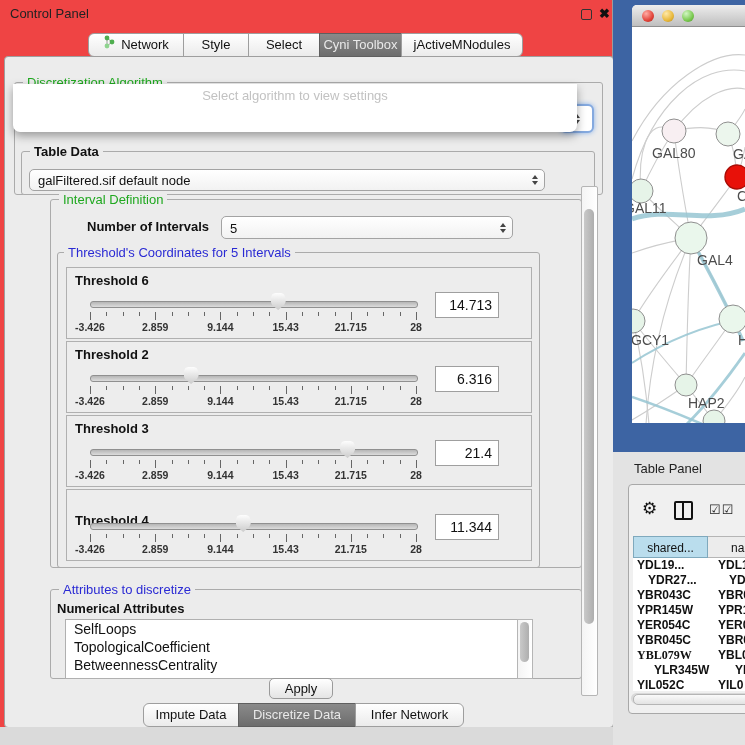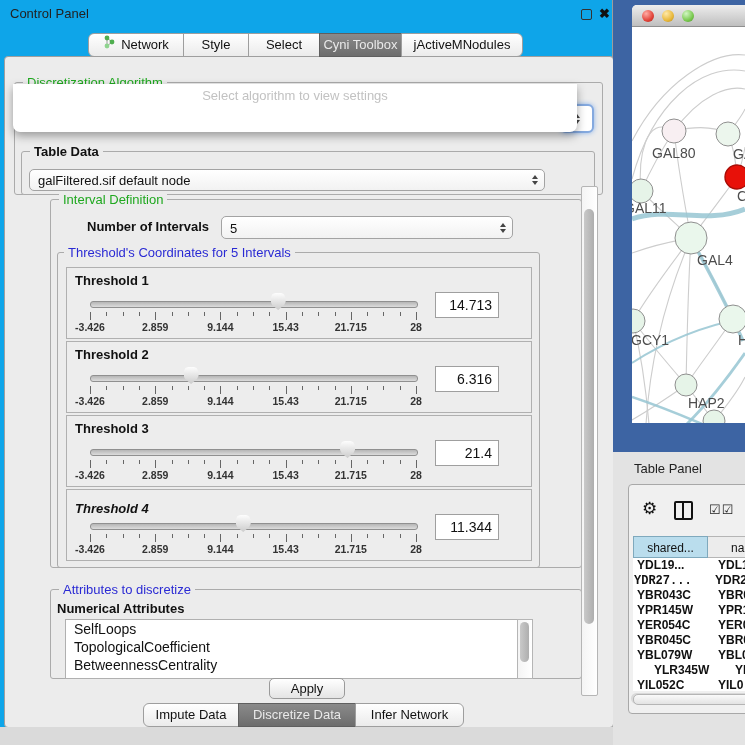--- a/index.html
+++ b/index.html
@@ -81,21 +81,21 @@
   .tprow span{display:inline-block;}
   .hsb-track{position:absolute;left:2px;top:208px;width:146px;height:11px;background:#d9d9d9;border-radius:6px;}
   .hsb-thumb{position:absolute;left:2px;top:1px;width:118px;height:9px;background:linear-gradient(#fafafa,#e3e3e3);
              border:0.5px solid #b5b5b5;border-radius:5px;}
 </style>
 </head>
 <body>
 
 <div id="root">
 
-  <div class="abs" style="left:0;top:0;width:613px;height:745px;background:#0ea5e9;border-right:1px solid #9c9c9c;box-sizing:border-box;">
+  <div class="abs" style="left:0;top:0;width:613px;height:745px;background:#ef4444;border-right:1px solid #9c9c9c;box-sizing:border-box;">
     <div class="cp-title">Control Panel</div>
     <span class="float-ic"></span>
     <span class="close-ic">✖</span>
 
     <div class="inner-panel"></div>
     <div class="below-strip"></div>
 
     <div id="topTabs" class="tabbar" style="left:88px;top:33px;">
         <div class="tab" style="width: 96px;">
           <span><svg width="13" height="14" viewBox="0 0 13 14">
@@ -145,21 +145,21 @@
         <span class="combo-arrows">
             <i class="au"></i>
             <i class="ad"></i>
           </span>
       </div>
 
       <div class="group" style="left:6px;top:52px;width:481px;height:314px;">
         <span class="gtitle blue" style="left:6px;background:#ececec;">Threshold's Coordinates for 5 Intervals</span>
         <div id="sliders">
             <div class="sbox" style="top: 14px;">
-              <div class="lbl-bold" style="left: 8px; top: 5px;">Threshold 1</div>
+              <div class="lbl-bold" style="left: 8px; top: 5px;">Threshold 6</div>
               <div class="strack"></div>
               <div class="sthumb" style="left: 203.666px;"></div>
               <div class="ticks">
                 <span class="tick" style="left: 0px; height: 8px;"></span>
                 <span class="tick" style="left: 16.3px; height: 4px;"></span>
                 <span class="tick" style="left: 32.6px; height: 4px;"></span>
                 <span class="tick" style="left: 48.9px; height: 4px;"></span>
                 <span class="tick" style="left: 65.2px; height: 8px;"></span>
                 <span class="tick" style="left: 81.5px; height: 4px;"></span>
                 <span class="tick" style="left: 97.8px; height: 4px;"></span>
@@ -250,21 +250,21 @@
               </div>
               <span class="tlab" style="left: 23px;">-3.426</span>
               <span class="tlab" style="left: 88.2px;">2.859</span>
               <span class="tlab" style="left: 153.4px;">9.144</span>
               <span class="tlab" style="left: 218.6px;">15.43</span>
               <span class="tlab" style="left: 283.8px;">21.715</span>
               <span class="tlab" style="left: 349px;">28</span>
               <div class="valbox">21.4</div>
             </div>
             <div class="sbox" style="top: 236px;">
-              <div class="lbl-bold" style="left: 8px; top: 11px; font-style: italic;">Threshold 4</div>
+              <div class="lbl-bold" style="left: 8px; top: 23px;">Threshold 4</div>
               <div class="strack"></div>
               <div class="sthumb" style="left: 168.718px;"></div>
               <div class="ticks">
                 <span class="tick" style="left: 0px; height: 8px;"></span>
                 <span class="tick" style="left: 16.3px; height: 4px;"></span>
                 <span class="tick" style="left: 32.6px; height: 4px;"></span>
                 <span class="tick" style="left: 48.9px; height: 4px;"></span>
                 <span class="tick" style="left: 65.2px; height: 8px;"></span>
                 <span class="tick" style="left: 81.5px; height: 4px;"></span>
                 <span class="tick" style="left: 97.8px; height: 4px;"></span>
@@ -305,21 +305,21 @@
         </div>
       <div class="vsb-track" style="left:466px;top:29px;width:14px;height:58px;">
         <div class="vsb-thumb" style="left:2px;top:2px;width:9px;height:40px;"></div>
       </div>
     </div>
 
     <div class="vsb-track" style="left:581px;top:186px;width:15px;height:508px;border-radius:2px;">
       <div class="vsb-thumb" style="left:2px;top:22px;width:10px;height:415px;"></div>
     </div>
 
-    <div class="button" style="left:269px;top:678px;width:76px;height:21px;">Apply</div>
+    <div class="button" style="left:269px;top:678px;width:64px;height:21px;">Apply</div>
 
     <div id="bottomTabs" class="tabbar" style="left:143px;top:703px;height:21px;">
         <div class="tab" style="width: 96px;">
           <span>Impute Data</span>
         </div>
         <div class="tab sel" style="width: 118px;">
           <span>Discretize Data</span>
         </div>
         <div class="tab" style="width: 109px;">
           <span>Infer Network</span>
@@ -396,26 +396,26 @@
   <div class="table-area">
     <div class="tp-title">Table Panel</div>
     <div class="tp-box">
       <span class="gear">⚙</span>
       <span class="colicon"></span>
       <span class="checks">☑☑</span>
       <div class="th-cell" style="left:4px;width:75px;background:#badded;border:1px solid #7fa9bd;text-align:center;">shared...</div>
       <div class="th-cell" style="left:79px;width:120px;background:#ececec;border:1px solid #b5b5b5;border-left:none;text-indent:23px;">na</div>
       <div id="tpRows" style="position:absolute;left:4px;top:73px;width:196px;height:133px;background:#fff;overflow:hidden;">
           <div class="tprow"><span style="width: 71px; padding-left: 4px;">YDL19...</span><span style="padding-left: 10px;">YDL1</span></div>
-          <div class="tprow"><span style="width: 71px; padding-left: 1px; font-family: Liberation Mono, monospace;">YDR27...</span><span style="padding-left: 10px;">YDR2</span></div>
+          <div class="tprow"><span style="width: 71px; padding-left: 15px;">YDR27...</span><span style="padding-left: 10px;">YDR2</span></div>
           <div class="tprow"><span style="width: 71px; padding-left: 4px;">YBR043C</span><span style="padding-left: 10px;">YBR0</span></div>
           <div class="tprow"><span style="width: 71px; padding-left: 4px;">YPR145W</span><span style="padding-left: 10px;">YPR1</span></div>
           <div class="tprow"><span style="width: 71px; padding-left: 4px;">YER054C</span><span style="padding-left: 10px;">YER0</span></div>
           <div class="tprow"><span style="width: 71px; padding-left: 4px;">YBR045C</span><span style="padding-left: 10px;">YBR0</span></div>
-          <div class="tprow"><span style="width: 71px; padding-left: 4px;">YBL079W</span><span style="padding-left: 10px;">YBL0</span></div>
+          <div class="tprow"><span style="width: 71px; padding-left: 4px; font-family: Liberation Serif, serif;">YBL079W</span><span style="padding-left: 10px;">YBL0</span></div>
           <div class="tprow"><span style="width: 71px; padding-left: 21px;">YLR345W</span><span style="padding-left: 10px;">YLR3</span></div>
           <div class="tprow"><span style="width: 71px; padding-left: 4px;">YIL052C</span><span style="padding-left: 10px;">YIL0</span></div>
         </div>
       <div class="hsb-track">
         <div class="hsb-thumb"></div>
       </div>
     </div>
   </div>
 
 </div>

